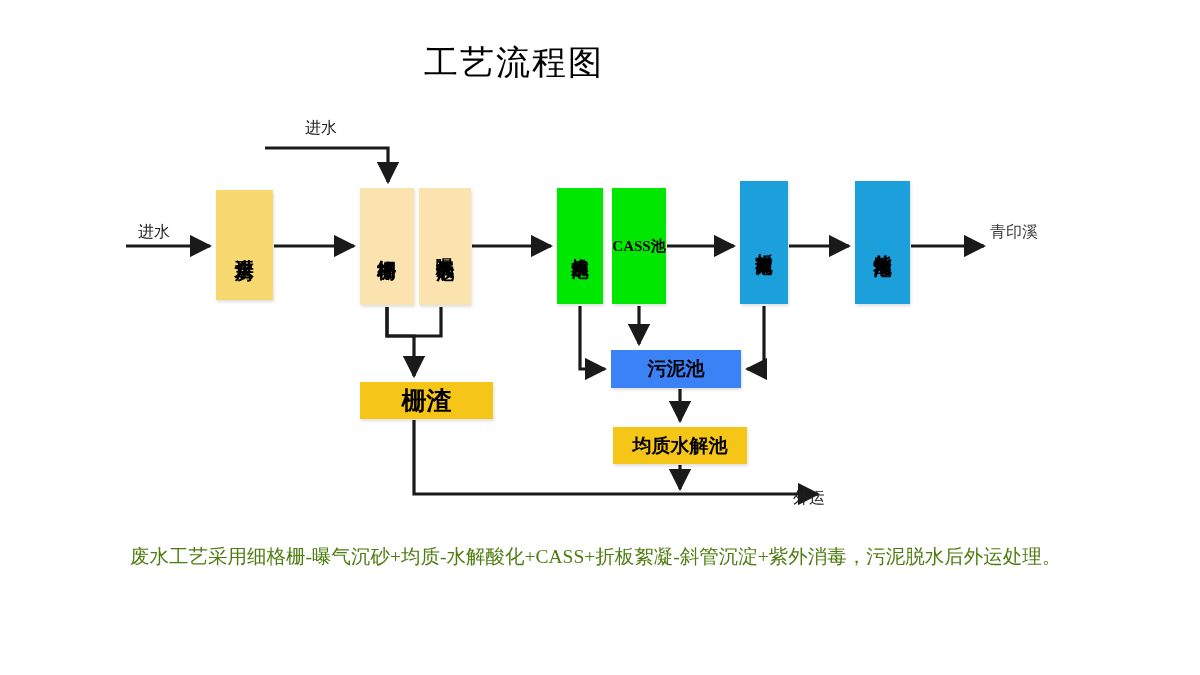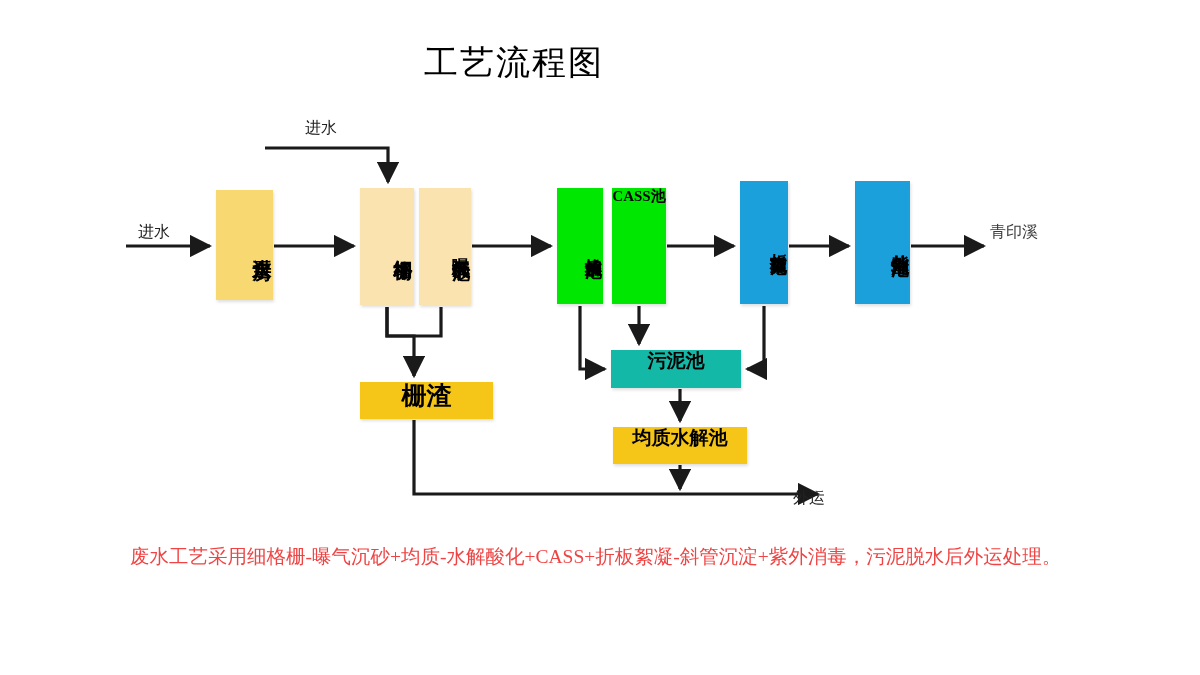--- a/index.html
+++ b/index.html
@@ -30,20 +30,21 @@
     position: absolute;
     left: 0;
     top: 0;
     width: 1200px;
     height: 675px;
   }
   .node {
     position: absolute;
     box-sizing: border-box;
     display: flex;
+    align-items: center;
     justify-content: center;
     text-align: center;
     color: #000000;
     font-weight: bold;
     font-family: "Liberation Serif", "DejaVu Serif", serif;
     box-shadow: 1px 2px 3px rgba(0,0,0,0.13);
     line-height: 1.12;
   }
   .node.vert {
     writing-mode: vertical-rl;
@@ -63,21 +64,21 @@
   .edge-label.dark {
     color: #222222;
   }
   #caption {
     position: absolute;
     left: 130px;
     top: 540px;
     width: 950px;
     font-size: 19.5px;
     line-height: 1.75;
-    color: #ef4444;
+    color: #4d7c0f;
     font-family: "Liberation Serif", "DejaVu Serif", serif;
     text-align: justify;
   }
 </style>
 </head>
 <body>
 
 <div id="page">
 
   <div id="title">工艺流程图</div>
@@ -148,21 +149,21 @@
   </div>
 
   <div class="node vert" style="left:855px; top:181px; width:55px; height:123px; background:#1BA0DC; font-size:18px;">
     <span>紫外消毒池</span>
   </div>
 
   <div class="node horiz" style="left:360px; top:382px; width:133px; height:37px; background:#F5C518; font-size:25px;">
     <span>栅渣</span>
   </div>
 
-  <div class="node horiz" style="left:611px; top:350px; width:130px; height:38px; background:#14b8a6; font-size:19px;">
+  <div class="node horiz" style="left:611px; top:350px; width:130px; height:38px; background:#3b82f6; font-size:19px;">
     <span>污泥池</span>
   </div>
 
   <div class="node horiz" style="left:613px; top:427px; width:134px; height:37px; background:#F5C518; font-size:19px;">
     <span>均质水解池</span>
   </div>
 
   <div class="edge-label dark" style="left:138px; top:222px;">进水</div>
 
   <div class="edge-label dark" style="left:305px; top:118px;">进水</div>

